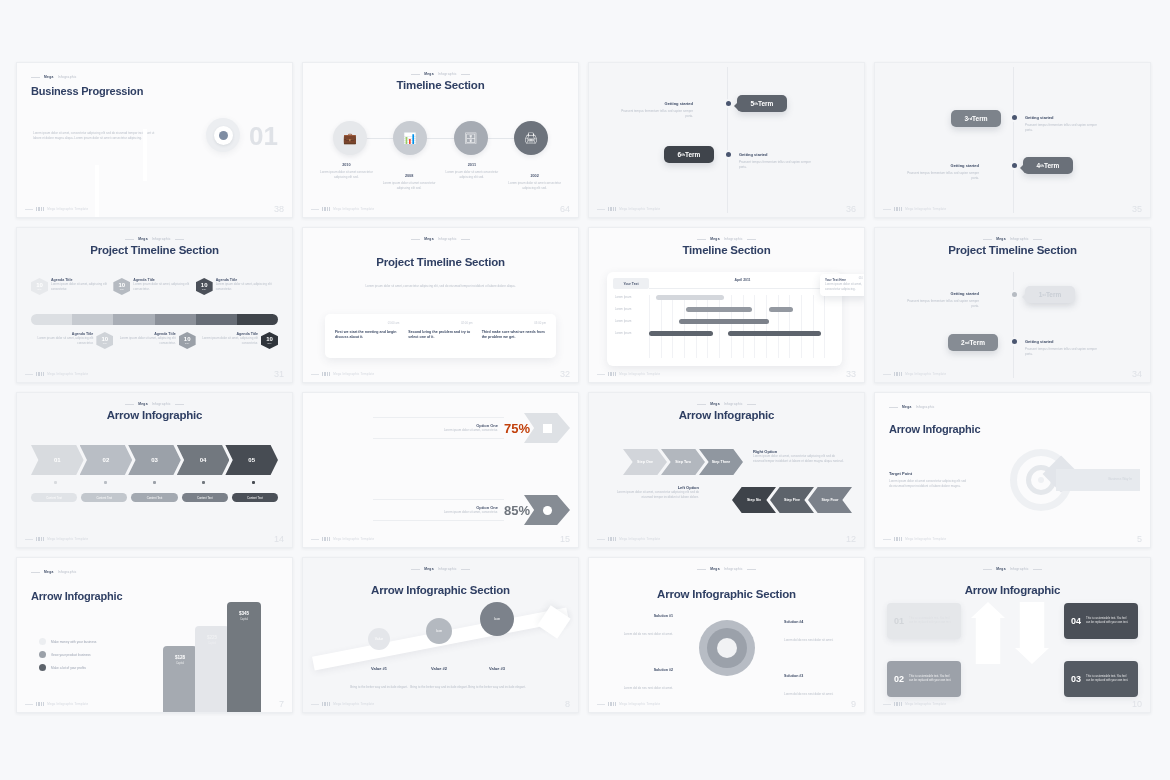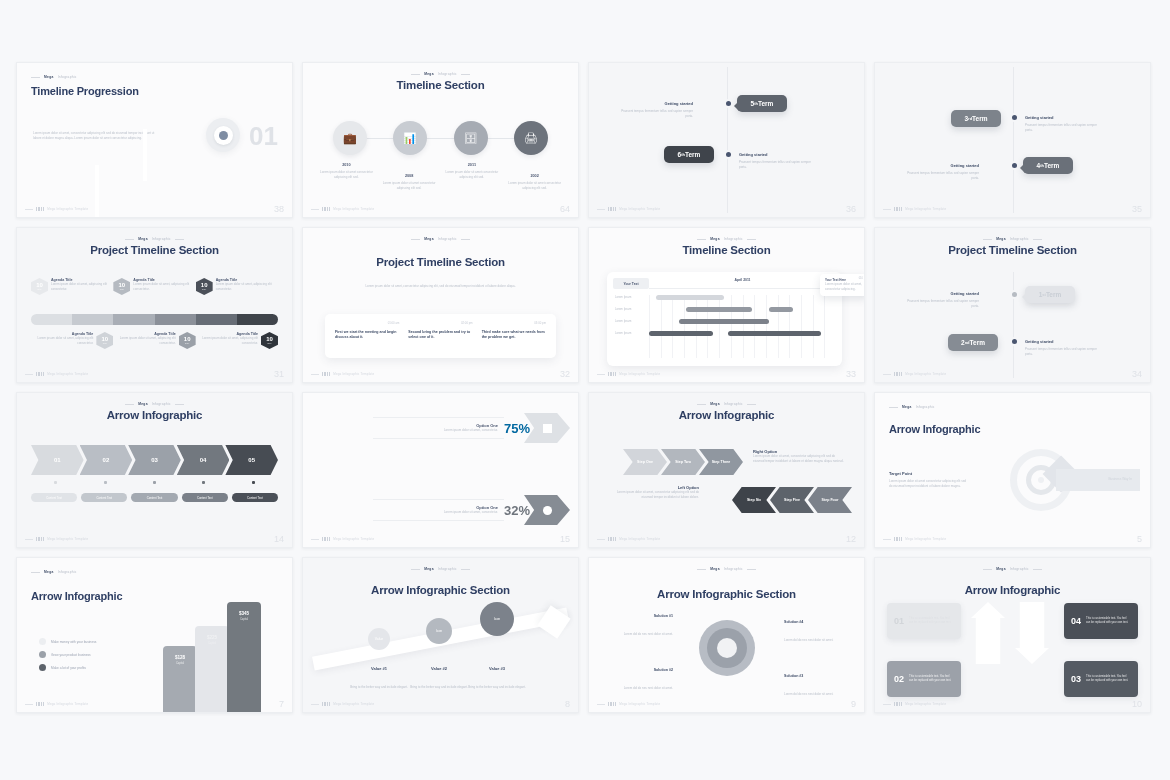--- a/index.html
+++ b/index.html
@@ -222,21 +222,21 @@
 <body>
 
 <div class="grid">
 
   <div class="slide white">
     <div class="eyebrow left">
       <span class="dash"></span>
       <b>Mega</b>
       <i>Infographic</i>
     </div>
-    <div class="title left">Timeline Progression</div>
+    <div class="title left">Business Progression</div>
     <div class="s1-body lorem">Lorem ipsum dolor sit amet, consectetur adipiscing elit sed do eiusmod tempor incididunt ut labore et dolore magna aliqua. Lorem ipsum dolor sit amet consectetur adipiscing.</div>
     <div class="s1-path"></div>
     <div class="s1-path2"></div>
     <div class="s1-ring">
       <div class="inner">
         <div class="dot"></div>
       </div>
     </div>
     <div class="s1-num">01</div>
     <div class="footer">
@@ -690,31 +690,31 @@
     </div>
     <div class="pagenum">14</div>
   </div>
 
   <div class="slide white">
     <div class="p-row" style="left:70px;right:8px;top:20px;">
       <div style="flex:1;text-align:right;padding-right:6px;border-top:1px solid #eceef1;border-bottom:1px solid #eceef1;padding-top:5px;padding-bottom:5px;">
         <div class="opt">Option One</div>
         <div class="lorem r">Lorem ipsum dolor sit amet, consectetur.</div>
       </div>
-      <div class="pct" style="color:#0369a1;margin-right:-6px;text-align:right;">75%</div>
+      <div class="pct" style="color:#c2410c;margin-right:-6px;text-align:right;">75%</div>
       <div class="p-arrow" style="background:#dee1e5;">
         <span class="bl"></span>
       </div>
     </div>
     <div class="p-row" style="left:70px;right:8px;top:102px;">
       <div style="flex:1;text-align:right;padding-right:6px;border-top:1px solid #eceef1;border-bottom:1px solid #eceef1;padding-top:5px;padding-bottom:5px;">
         <div class="opt">Option One</div>
         <div class="lorem r">Lorem ipsum dolor sit amet, consectetur.</div>
       </div>
-      <div class="pct" style="color:#6f757d;margin-right:-6px;">32%</div>
+      <div class="pct" style="color:#6f757d;margin-right:-6px;">85%</div>
       <div class="p-arrow" style="background:#868c94;">
         <span class="bl" style="border-radius:50%;"></span>
       </div>
     </div>
     <div class="footer">
       <span class="fdash"></span>
       <span class="fbars">
           <span></span>
           <span></span>
           <span></span>

